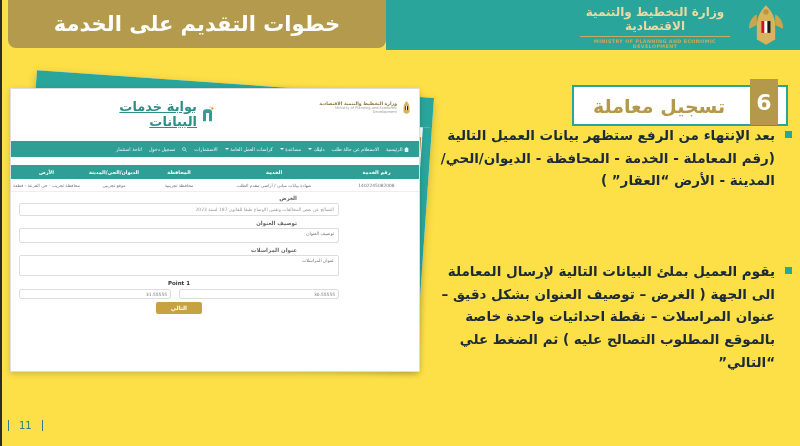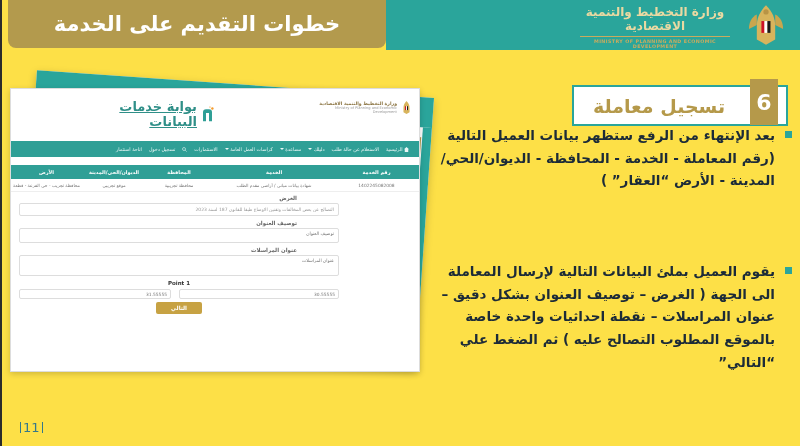--- a/index.html
+++ b/index.html
@@ -81,22 +81,22 @@
   .pt-label { position:absolute; left:8px; width:320px; top:191px; text-align:center;
     font-size:5.5px; color:#333; font-weight:700; }
   .coord { position:absolute; top:200px; height:10px; border:1px solid #ddd; border-radius:2px;
     font-size:4.4px; color:#777; text-align:right; padding:0 3px; font-family:"DejaVu Sans",sans-serif; }
   .coord-l { left:8px; width:152px; } .coord-r { left:168px; width:160px; }
   .next-btn { position:absolute; left:145px; top:213px; width:46px; height:12px; background:#c7a243;
     border:none; border-radius:2px; color:#fff; font-size:5.5px; font-weight:700;
     font-family:"DejaVu Sans",sans-serif; cursor:pointer; }
 
   
-  .page-num { position:absolute; left:20px; top:420px; color:#35788a; font-size:13px;
-    display:flex; align-items:center; gap:2px; }
+  .page-num { position:absolute; left:8px; top:420px; color:#35788a; font-size:10px;
+    display:flex; align-items:center; gap:10px; }
   .page-num .bar { width:1px; height:11px; background:#35788a; }
 </style>
 </head>
 <body>
 
 <div class="slide">
   <div class="left-edge"></div>
 
   <div class="title-banner">
     <span>خطوات التقديم على الخدمة</span>

